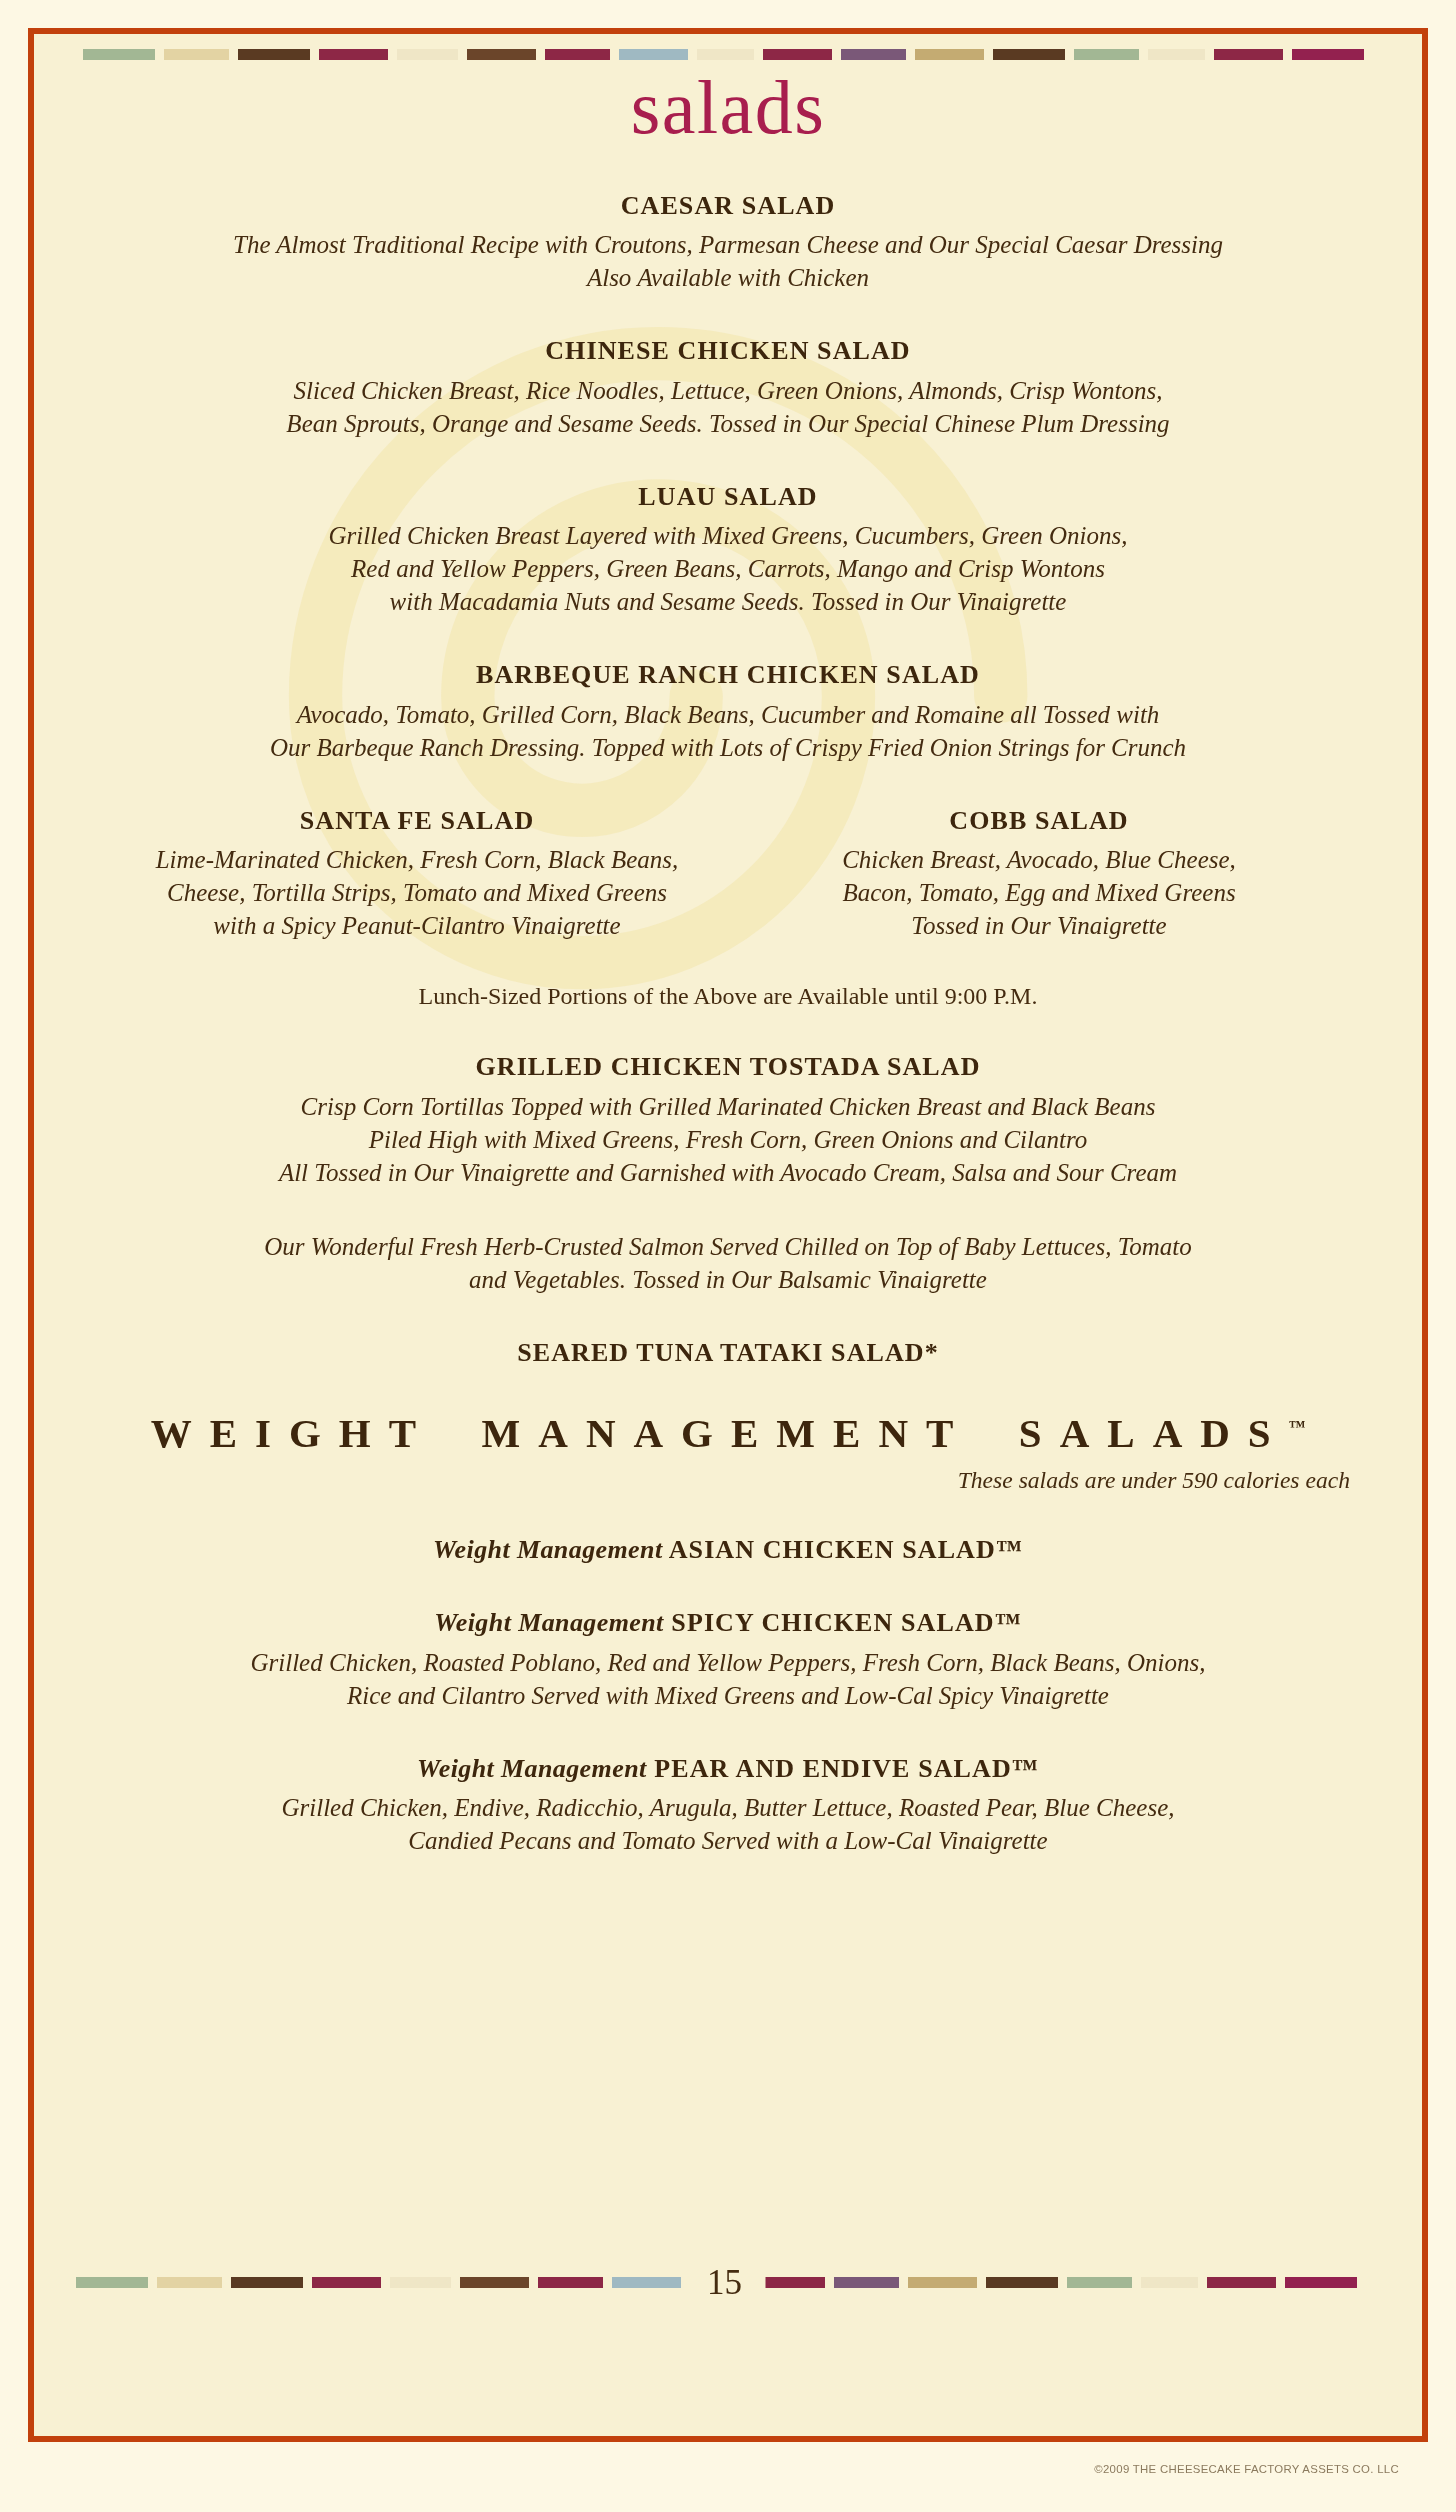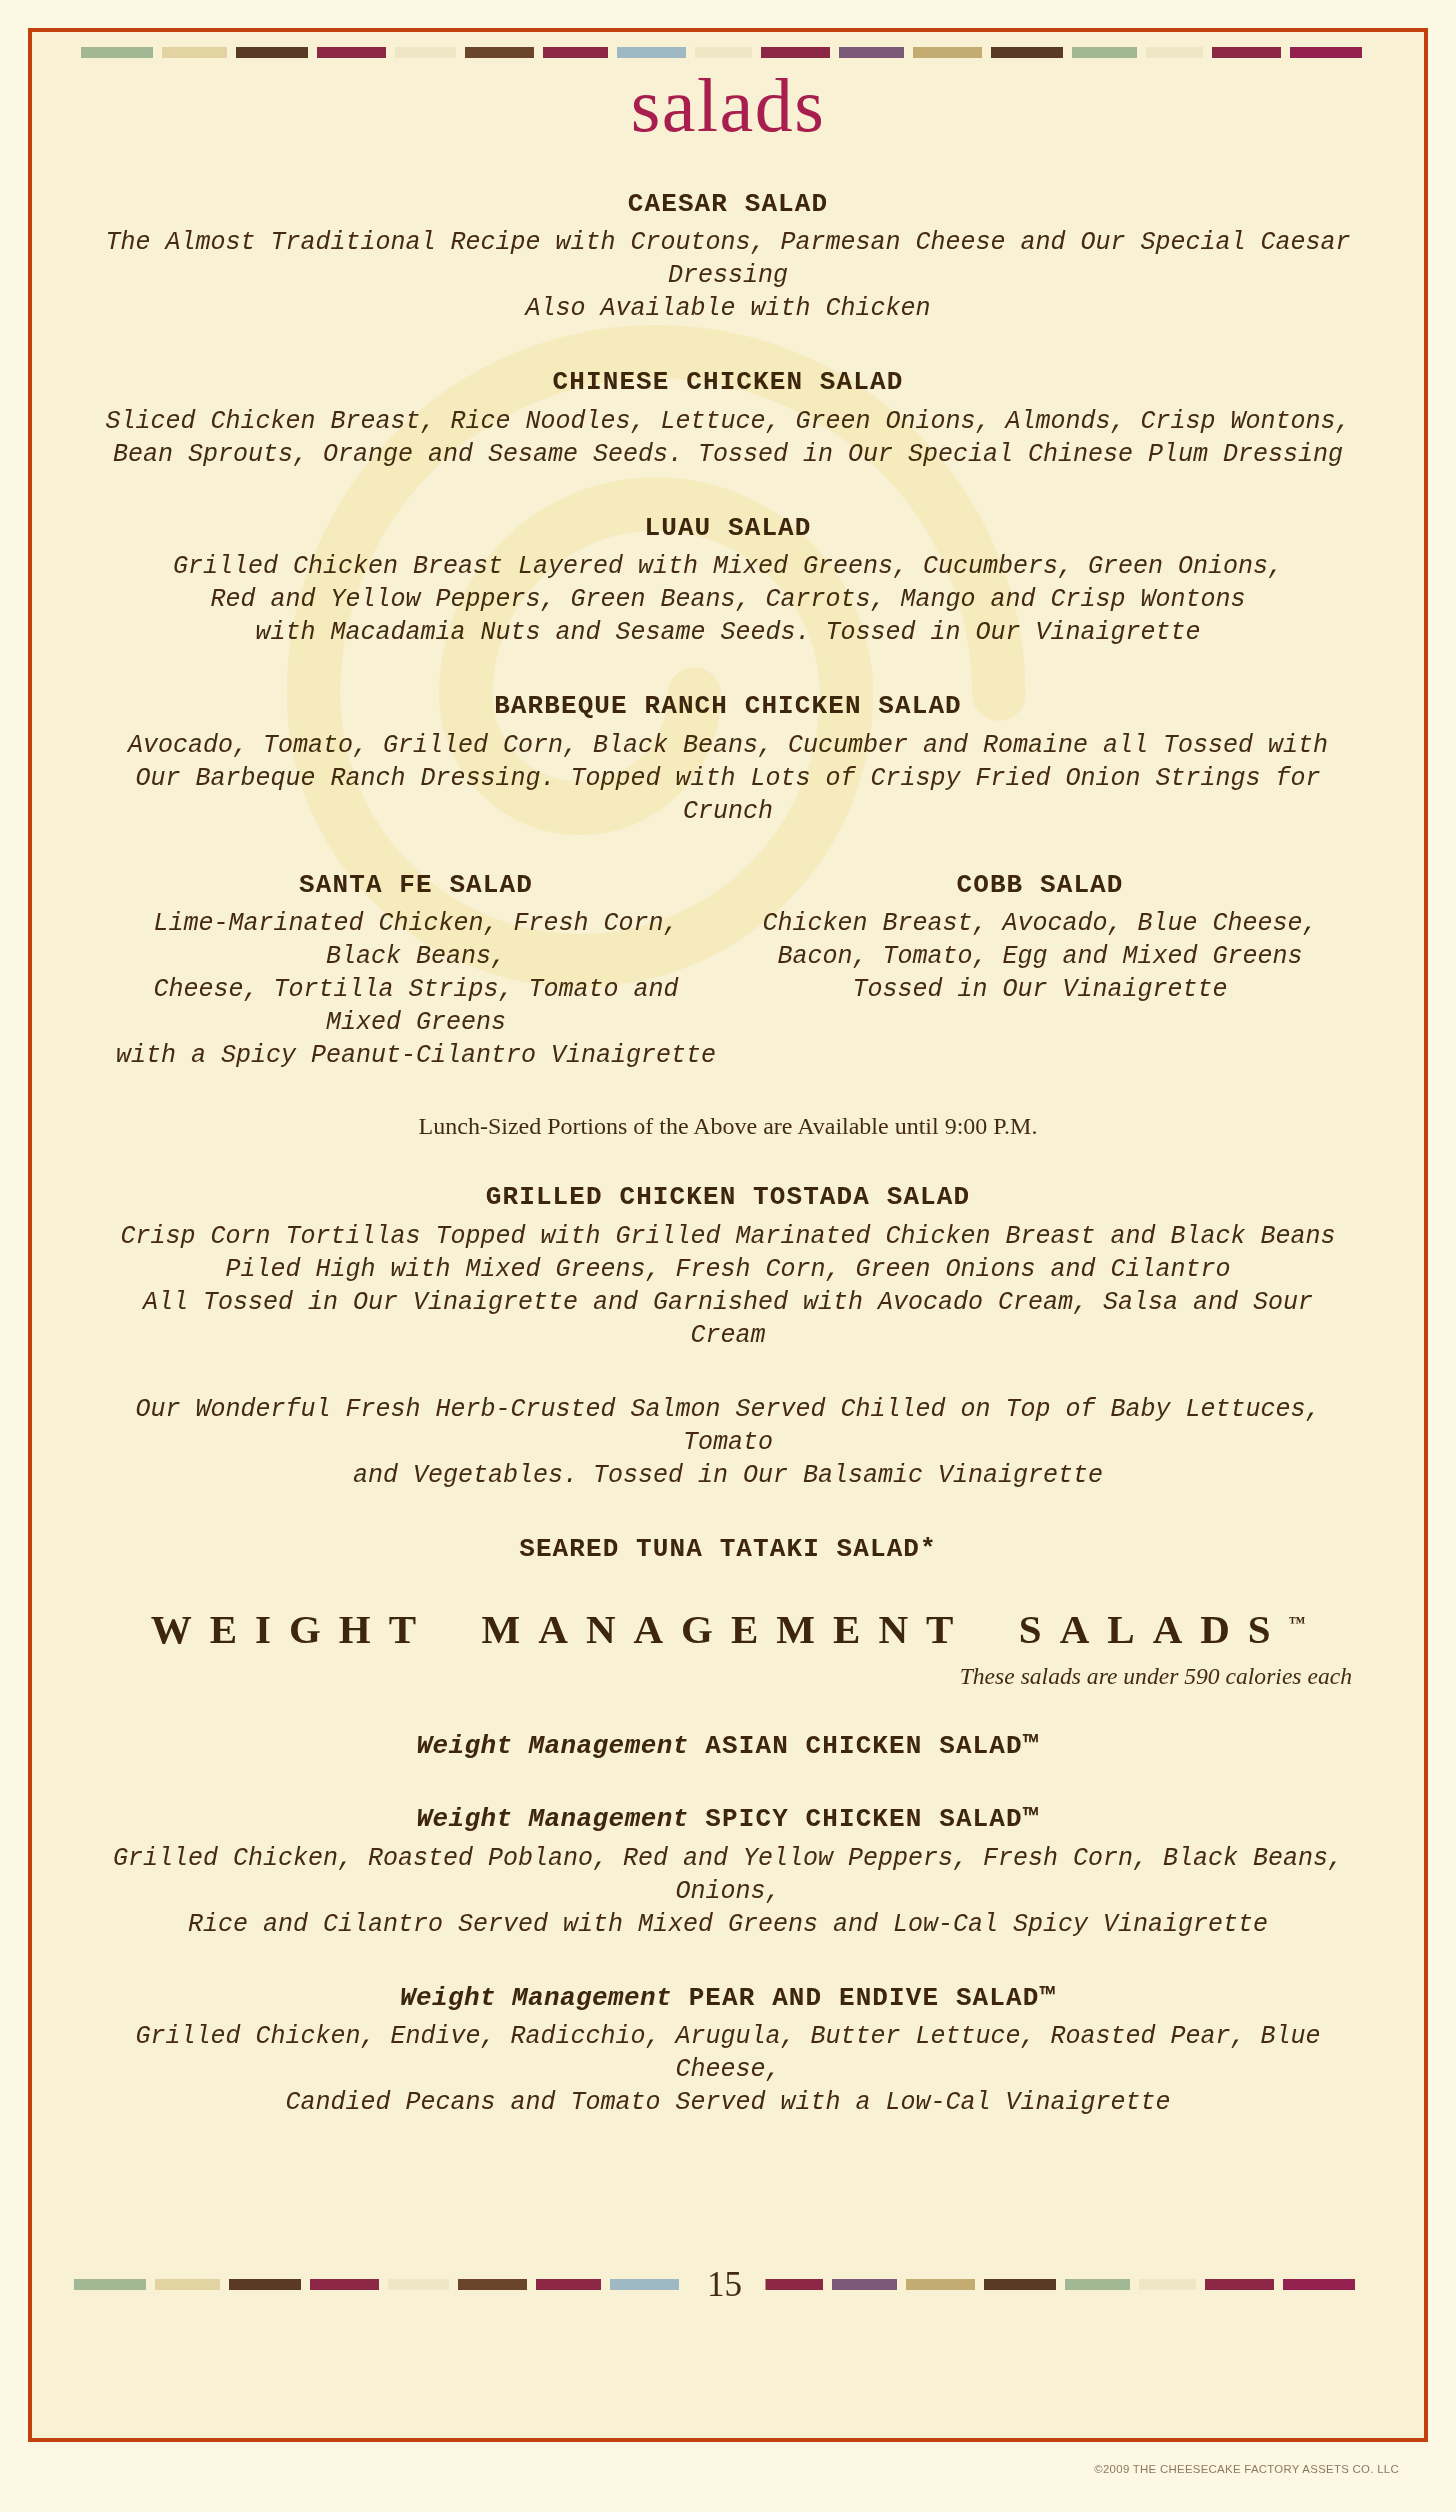--- a/index.html
+++ b/index.html
@@ -7,21 +7,21 @@
   body {
     position:relative;
     background:#fdf8e4;
     font-family:"Liberation Serif", serif;
     color:#442b10;
     overflow:hidden;
   }
   .frame {
     position:absolute;
     left:28px; right:28px; top:28px; bottom:70px;
-    border:4px solid #c2410c;
+    border:6px solid #c2410c;
     background:#f8f1d3;
     overflow:hidden;
   }
   .watermark {
     position:absolute;
     left:15px; top:190px;
     z-index:0;
     pointer-events:none;
   }
   .content {
@@ -40,21 +40,21 @@
   .seg { flex:0 0 auto; height:100%; }
   .seg + .seg { margin-left:9px; }
   .title {
     font-size:76px;
     font-weight:normal;
     color:#a81e4e;
     letter-spacing:1.5px;
     margin:6px 0 40px;
     line-height:1.1;
   }
-  .item { margin-bottom:41px;font-family:Liberation Mono, monospace; }
+  .item { margin-bottom:41px; }
   .name {
     font-size:26px;
     font-weight:bold;
     letter-spacing:1.1px;
     line-height:1.25;
     margin-bottom:6px;
     color:#3d260d;
   }
   .desc {
     font-size:25px;

